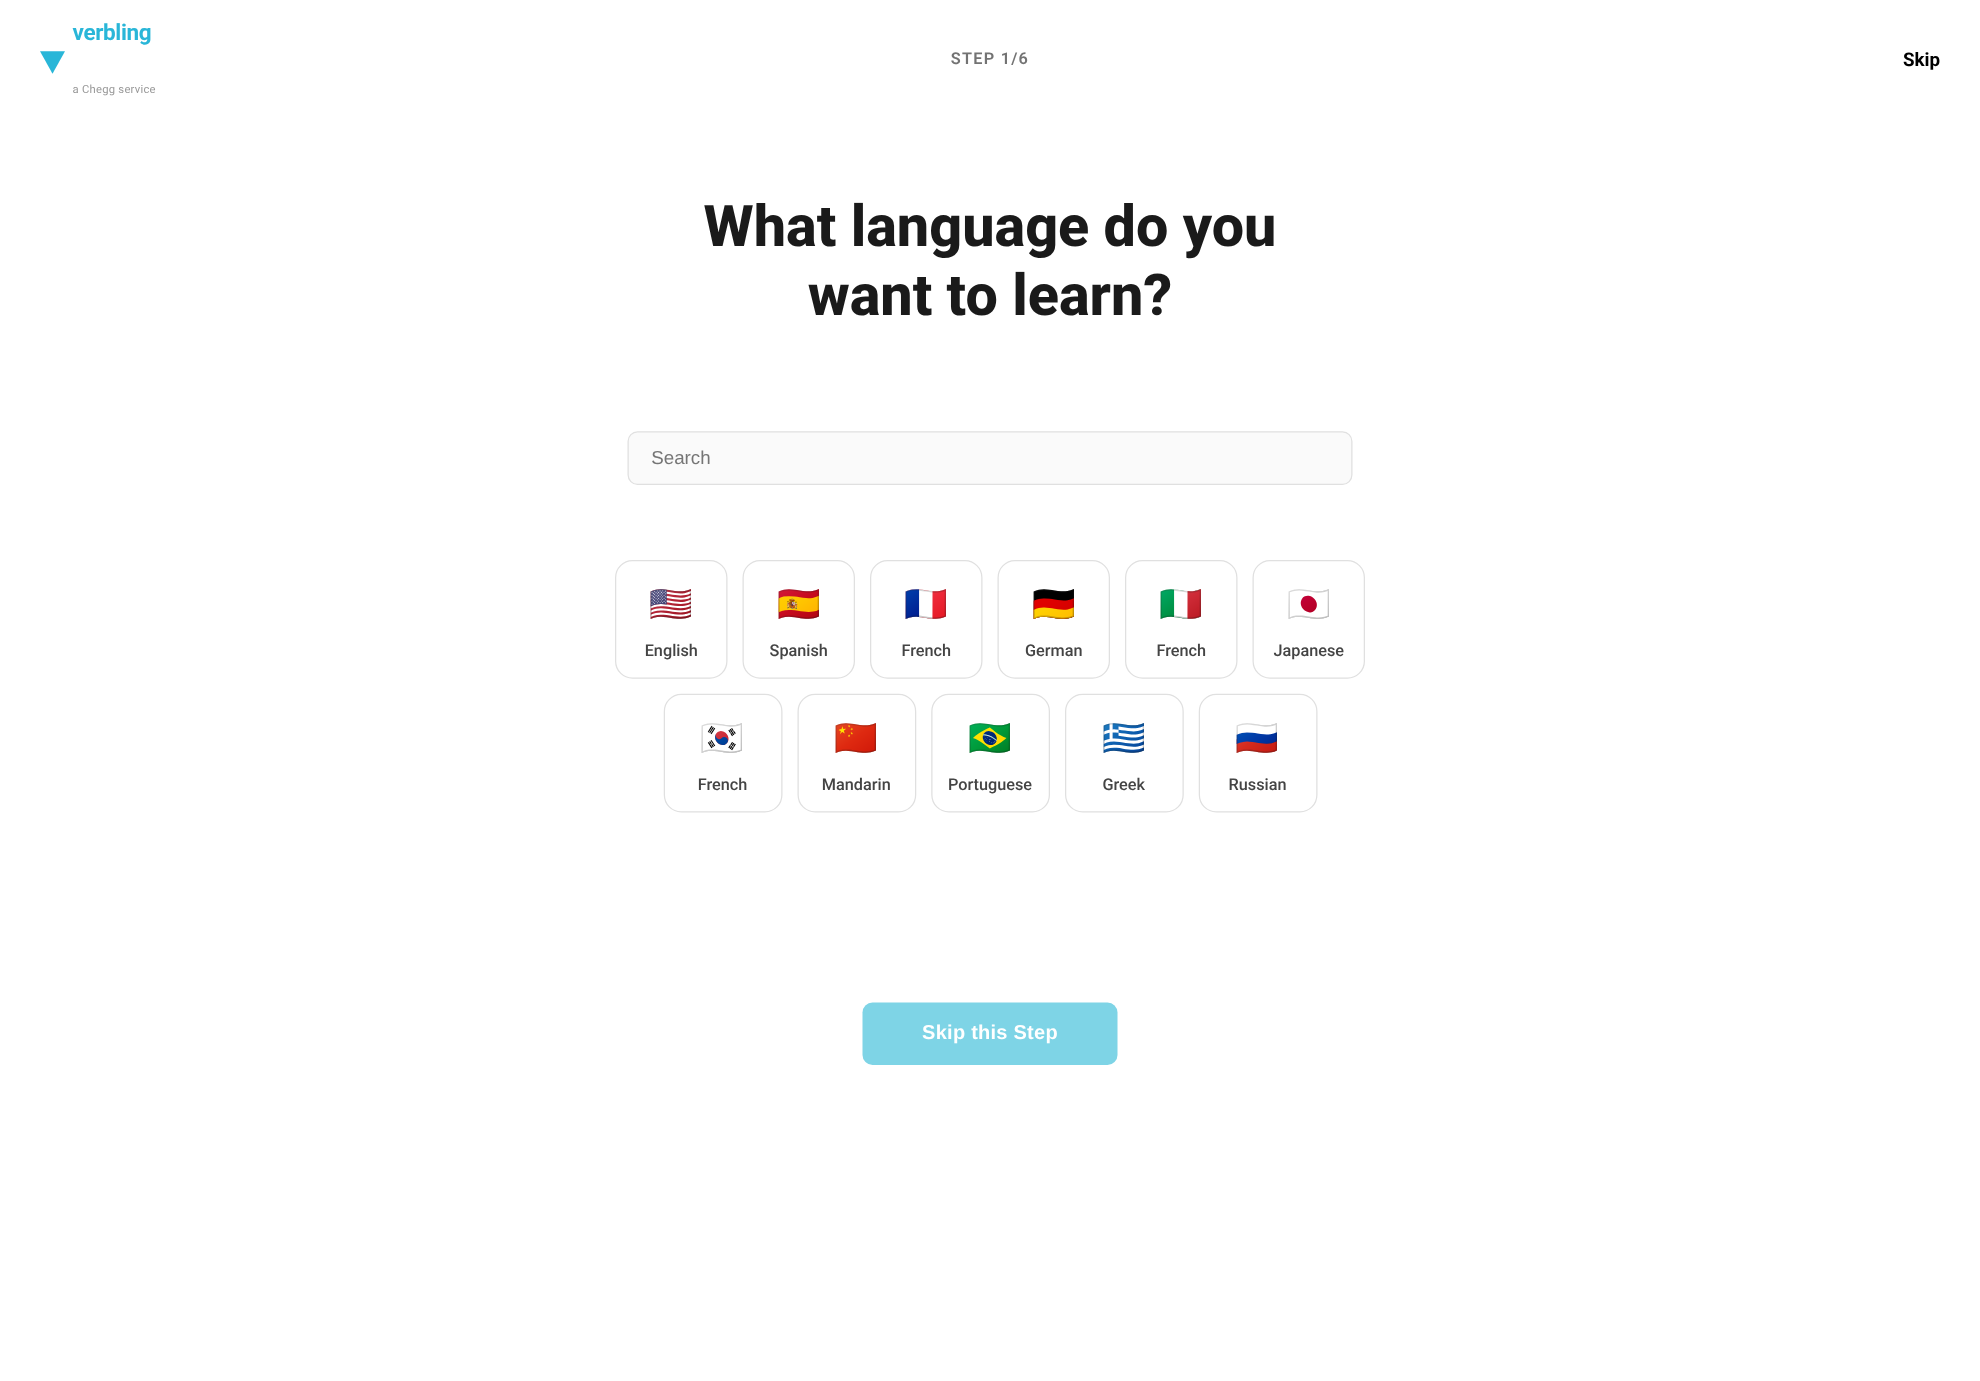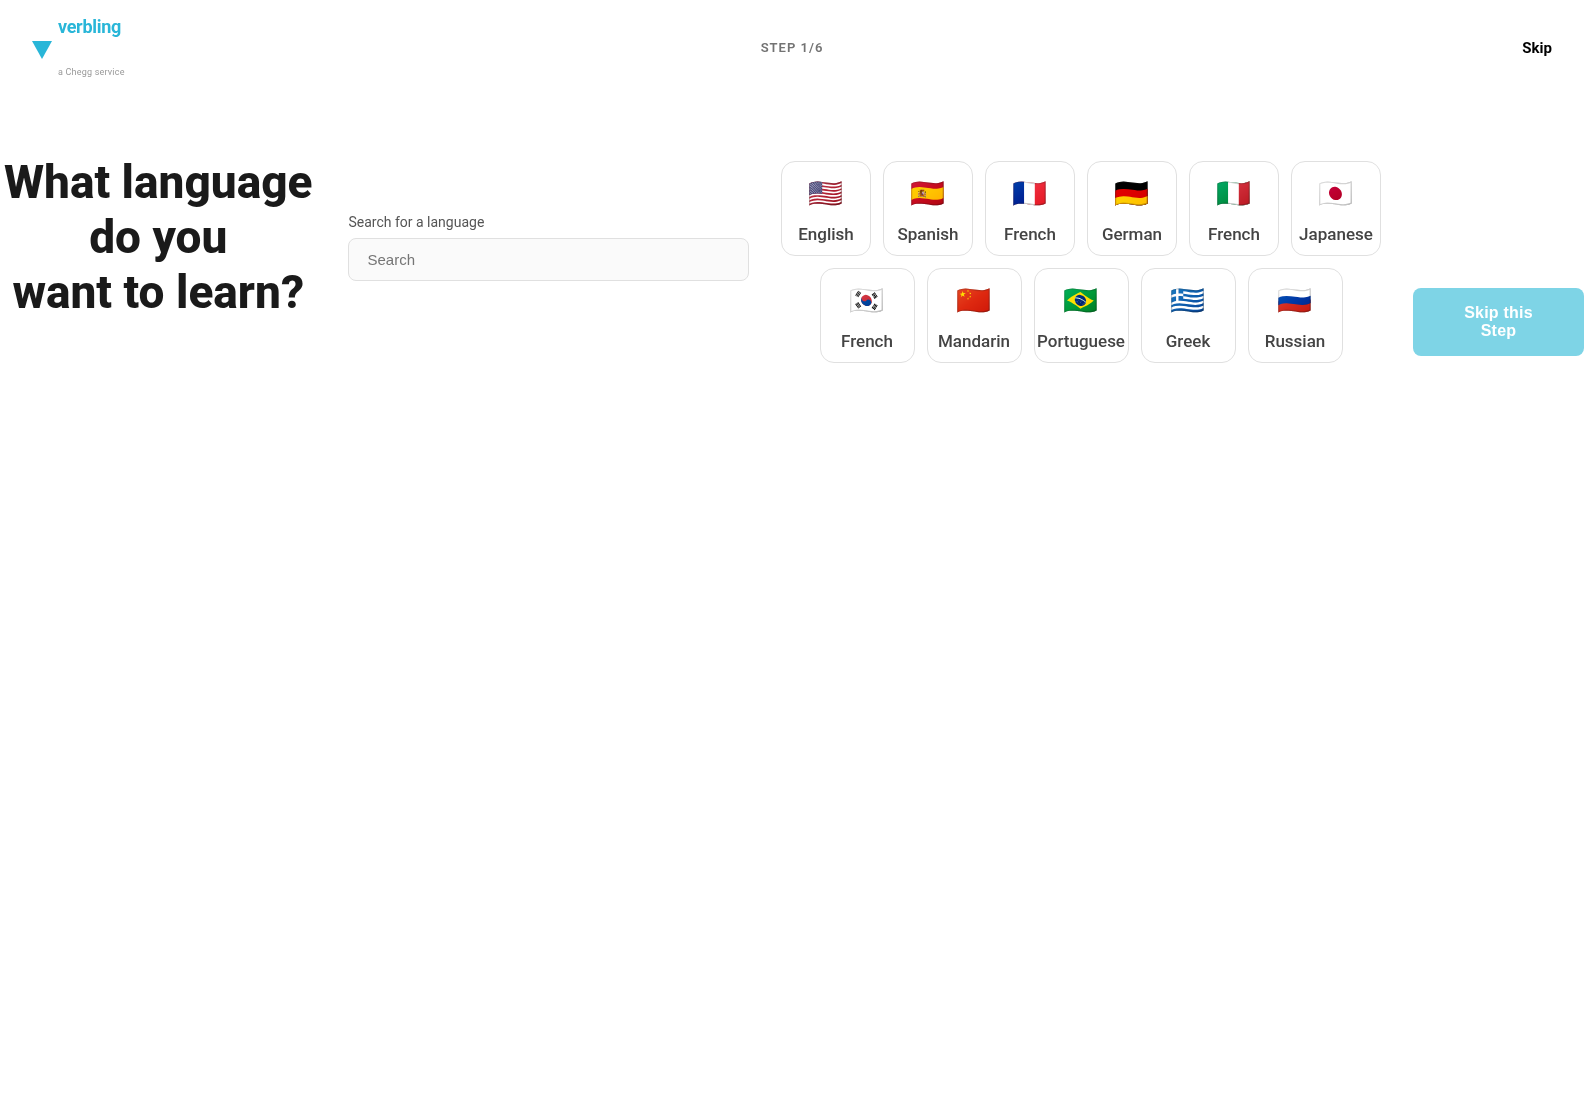--- a/index.html
+++ b/index.html
@@ -62,21 +62,21 @@
       font-size: 15px;
       color: #000000;
       text-decoration: none;
       font-weight: 700;
       cursor: pointer;
     }
 
     
     .main {
       display: flex;
-      flex-direction: row;
+      flex-direction: column;
       align-items: center;
       padding-top: 60px;
     }
     .page-title {
       font-size: 46px;
       font-weight: 800;
       color: #1a1a1a;
       text-align: center;
       line-height: 1.2;
       margin-bottom: 48px;
@@ -134,21 +134,21 @@
       height: 44px;
       border-radius: 50%;
       overflow: hidden;
       display: flex;
       align-items: center;
       justify-content: center;
       font-size: 28px;
       line-height: 1;
     }
     .language-name {
-      font-size: 17px;
+      font-size: 13px;
       color: #444;
       font-weight: 500;
       text-align: center;
     }
 
     
     .skip-step-btn {
       margin-top: 120px;
       background: #7ed4e6;
       color: #fff;
@@ -176,21 +176,20 @@
   <a class="skip-link">Skip</a>
 </header>
 
 <main class="main">
   <h1 class="page-title">
     <span>What language do you</span><br>
     <span>want to learn?</span>
   </h1>
 
   <div class="search-section">
-    <div class="search-label">Search for a language</div>
     <input type="text" class="search-input" placeholder="Search" style="">
   </div>
 
   <div class="language-grid">
 
     <div class="language-row">
       <div class="language-card">
         <div class="flag">🇺🇸</div>
         <span class="language-name">English</span>
       </div>

